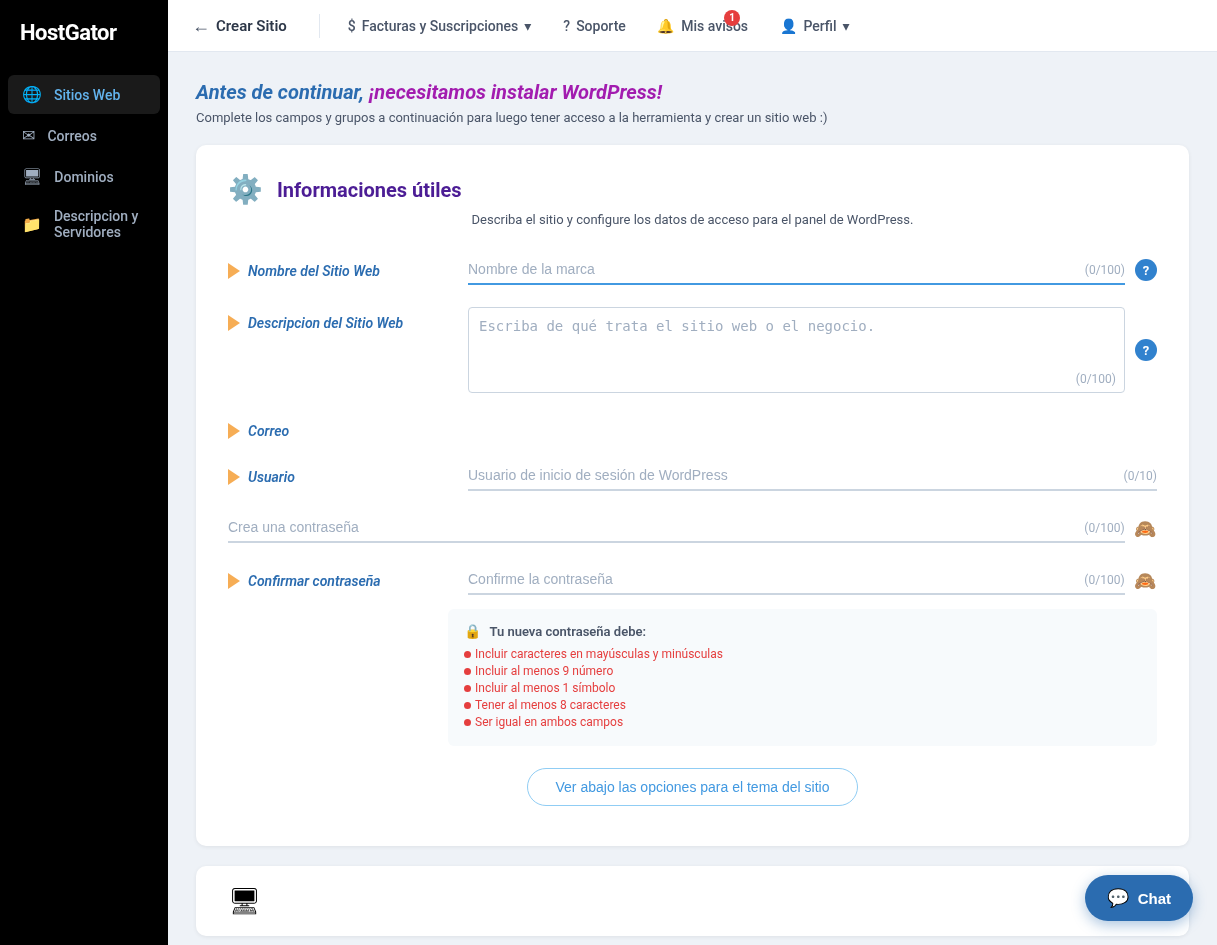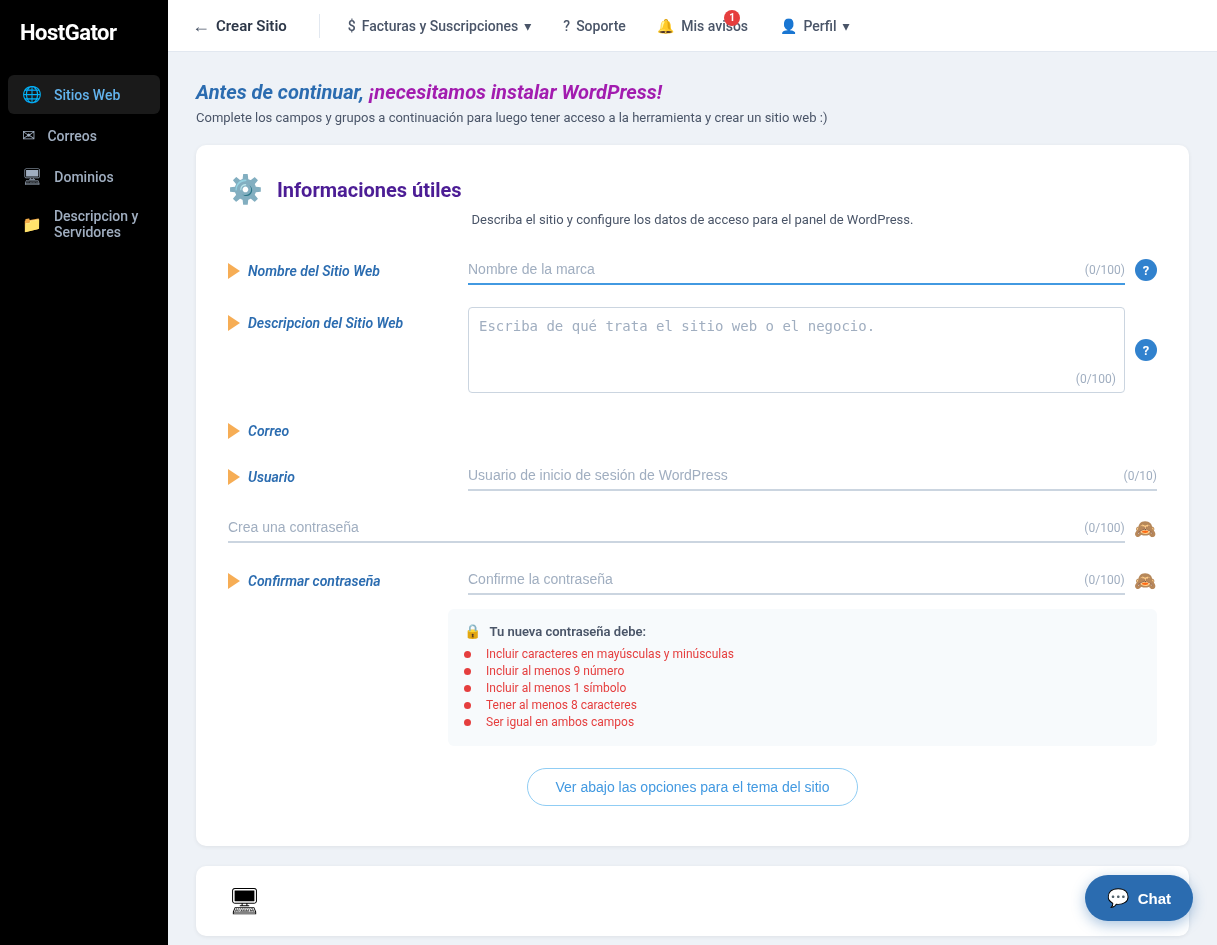--- a/index.html
+++ b/index.html
@@ -280,21 +280,21 @@
       gap: 8px;
       font-size: 13px;
       font-weight: 600;
       color: #4a5568;
       margin-bottom: 8px;
     }
     .pwd-lock { font-size: 14px; }
     .pwd-req {
       display: flex;
       align-items: center;
-      gap: 15px;
+      gap: 4px;
       font-size: 12px;
       color: #e53e3e;
       margin-bottom: 3px;
     }
     .pwd-dot {
       width: 7px;
       height: 7px;
       border-radius: 50%;
       background: #e53e3e;
       flex-shrink: 0;

